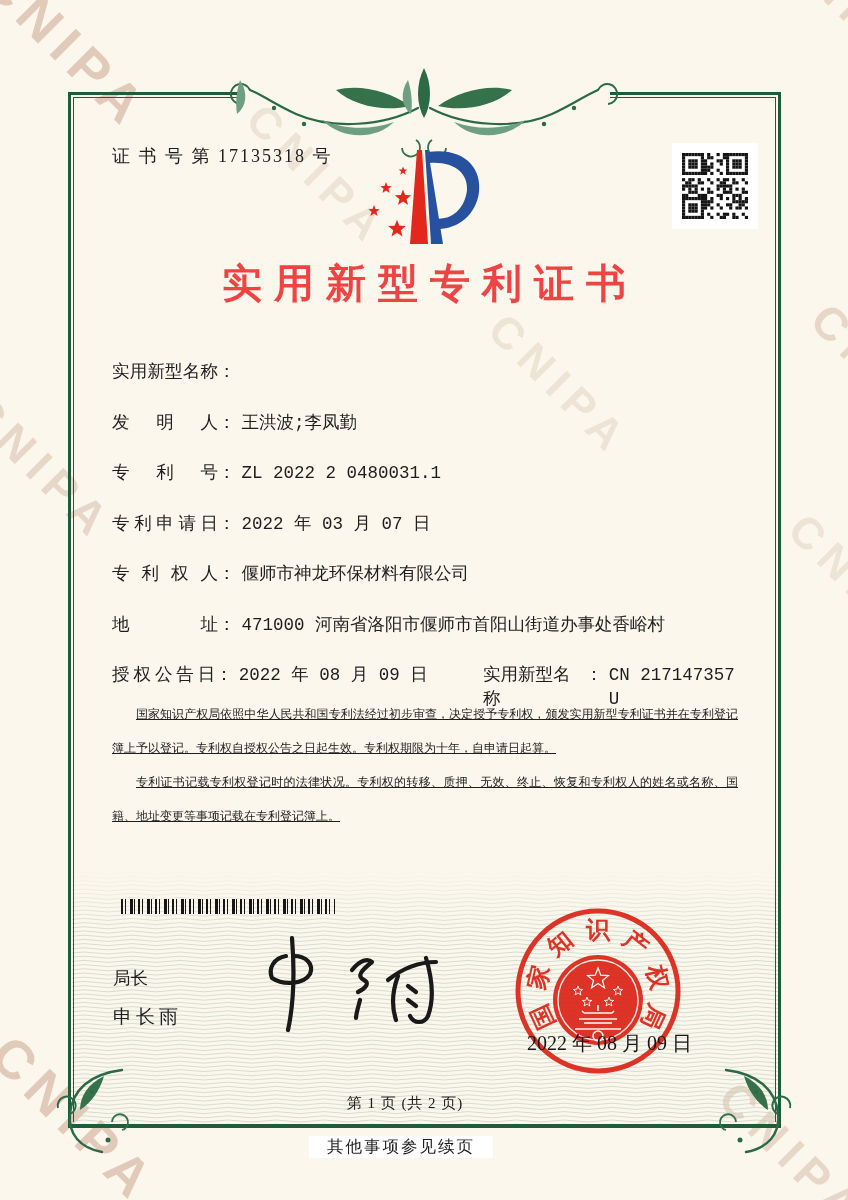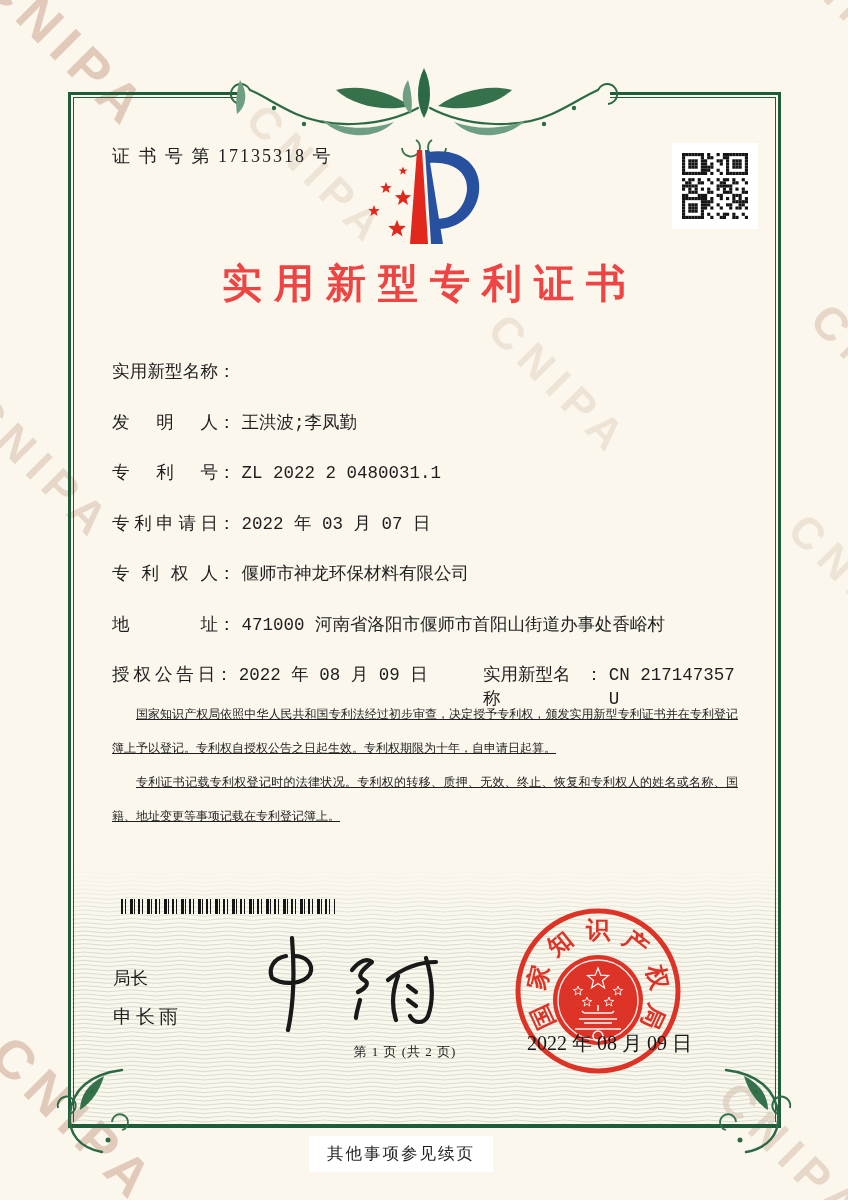--- a/index.html
+++ b/index.html
@@ -90,26 +90,26 @@
   .seal text{
     font-size:24px; font-weight:bold; fill:#dc2418;
     font-family:"Liberation Serif","DejaVu Serif",serif;
   }
   .seal-date{
     position:absolute; left:527px; top:1030px; z-index:4;
     font-size:20px; color:#161616; letter-spacing:0px;
   }
   
   .page-info{
-    position:absolute; left:405px; top:1043px; transform:translateX(-50%);
-    z-index:3; font-size:13px; letter-spacing:1px;
+    position:absolute; left:405px; top:1094px; transform:translateX(-50%);
+    z-index:3; font-size:15px; letter-spacing:1px;
   }
   .note-box{
     position:absolute; left:401px; top:1136px; transform:translateX(-50%);
-    z-index:3; background:#ffffff; padding:7px 18px; font-size:16.5px; letter-spacing:2px;
+    z-index:3; background:#ffffff; padding:0 18px; font-size:16.5px; letter-spacing:2px;
   }
 </style>
 </head>
 <body>
 
 <div class="page">
 
   <div class="wm big" style="left:-38px; top:14px;">CNIPA</div>
   <div class="wm med" style="left:746px; top:-34px;">CNIPA</div>
   <div class="wm faint" style="left:228px; top:150px;">CNIPA</div>

